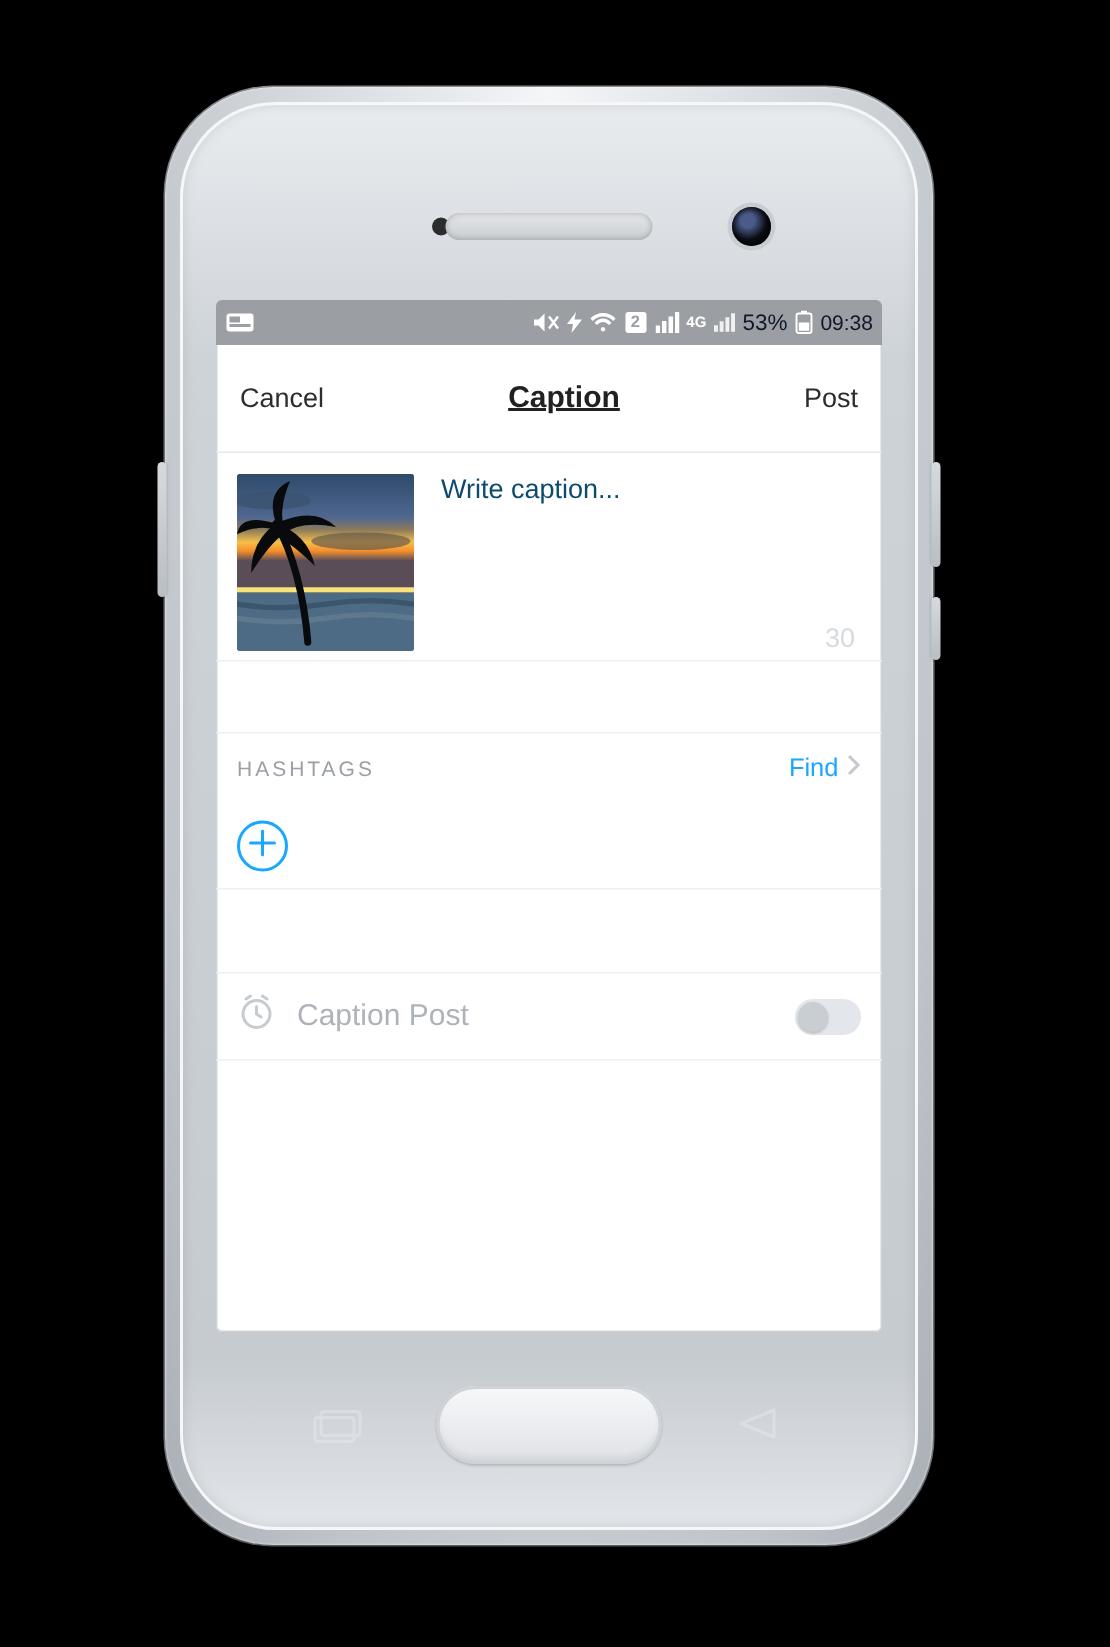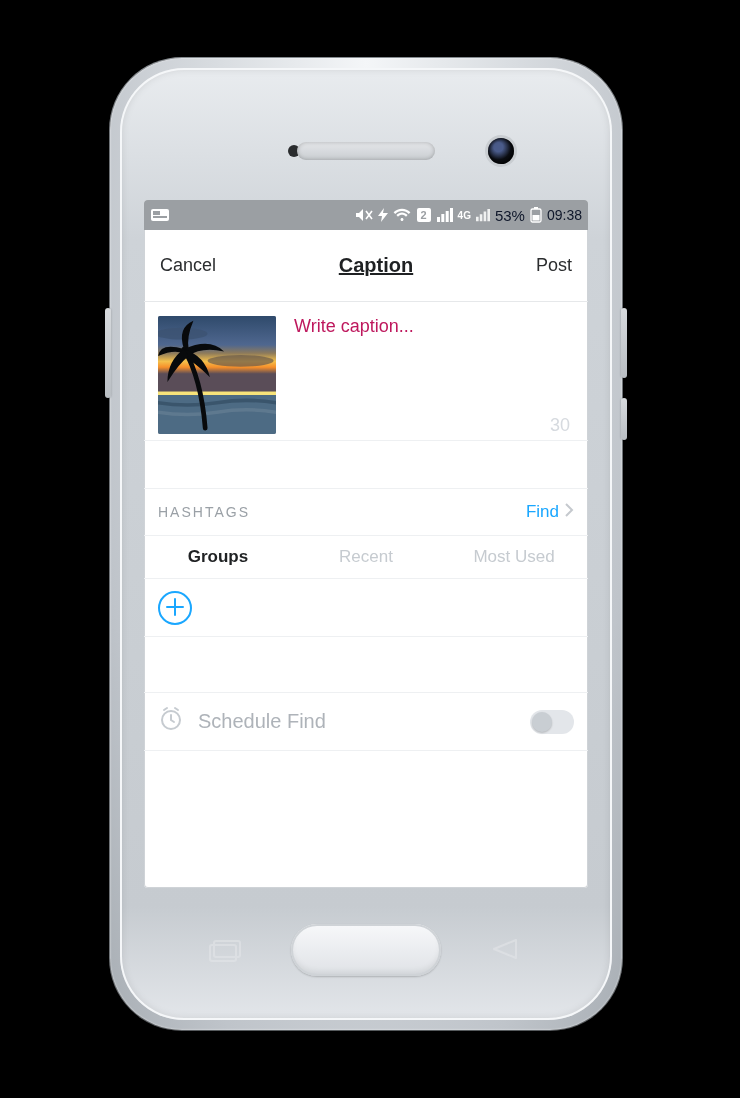--- a/index.html
+++ b/index.html
@@ -70,21 +70,21 @@
   .nav-btn { color:#2b2d2f; font-size:18px; font-weight:400; }
   .nav-title { font-size:20px; font-weight:700; color:#1f2123;text-decoration:underline; }
 
   
   .caption-row { display:flex; padding: 14px 14px 6px 14px; border-bottom: 1px solid #eef0f2; }
   .thumb {
     width: 118px; height: 118px; flex:0 0 auto; border-radius:2px; overflow:hidden;
     background:#6b7c8c;
   }
   .caption-box { flex:1; margin-left: 18px; position:relative; }
-  .caption-ph { color:#be185d; font-size:18px; }
+  .caption-ph { color:#0c4a6e; font-size:18px; }
   .char-count { position:absolute; right:4px; bottom:-2px; color:#d6dadf; font-size:18px; }
 
   
   .section-spacer { height: 48px; border-bottom:1px solid #eef0f2; }
   .hashtags-hdr {
     display:flex; align-items:center; justify-content:space-between;
     padding: 0 14px; height: 46px;
   }
   .hashtags-title { letter-spacing: 2px; font-size:14px; color:#9aa0a6; }
   .find-link { display:flex; align-items:flex-end; gap:6px; color:#1aa7ff; font-size:17px; }
@@ -256,25 +256,20 @@
           <span class="find-link">
             <span>Find</span>
             <span class="chev">
               <svg width="9" height="14" viewBox="0 0 9 14">
                   <path d="M1 1l6 6-6 6" fill="none" stroke="#c5c9ce" stroke-width="2"></path>
                 </svg>
             </span>
           </span>
         </div>
 
-        <div class="tabs">
-          <div class="tab active">Groups</div>
-          <div class="tab">Recent</div>
-          <div class="tab">Most Used</div>
-        </div>
 
         <div class="add-row">
           <div class="add-circle">
             <span>
               <svg width="18" height="18" viewBox="0 0 18 18">
                   <path d="M9 1v16M1 9h16" stroke="#1aa7ff" stroke-width="2" stroke-linecap="round"></path>
                 </svg>
             </span>
           </div>
         </div>
@@ -283,21 +278,21 @@
 
         <div class="sched-row">
           <div class="sched-left">
             <span>
               <svg width="26" height="26" viewBox="0 0 26 26">
                   <circle cx="13" cy="14" r="9" fill="none" stroke="#c6cbd0" stroke-width="2"></circle>
                   <path d="M13 9v5l3 2" stroke="#c6cbd0" stroke-width="2" fill="none" stroke-linecap="round"></path>
                   <path d="M6 4l3-2M20 4l-3-2" stroke="#c6cbd0" stroke-width="2" stroke-linecap="round"></path>
                 </svg>
             </span>
-            <span>Schedule Find</span>
+            <span>Caption Post</span>
           </div>
           <div class="toggle">
             <div class="knob"></div>
           </div>
         </div>
 
       </div>
 
       <div class="softkey left">
         <svg width="38" height="26" viewBox="0 0 38 26">

